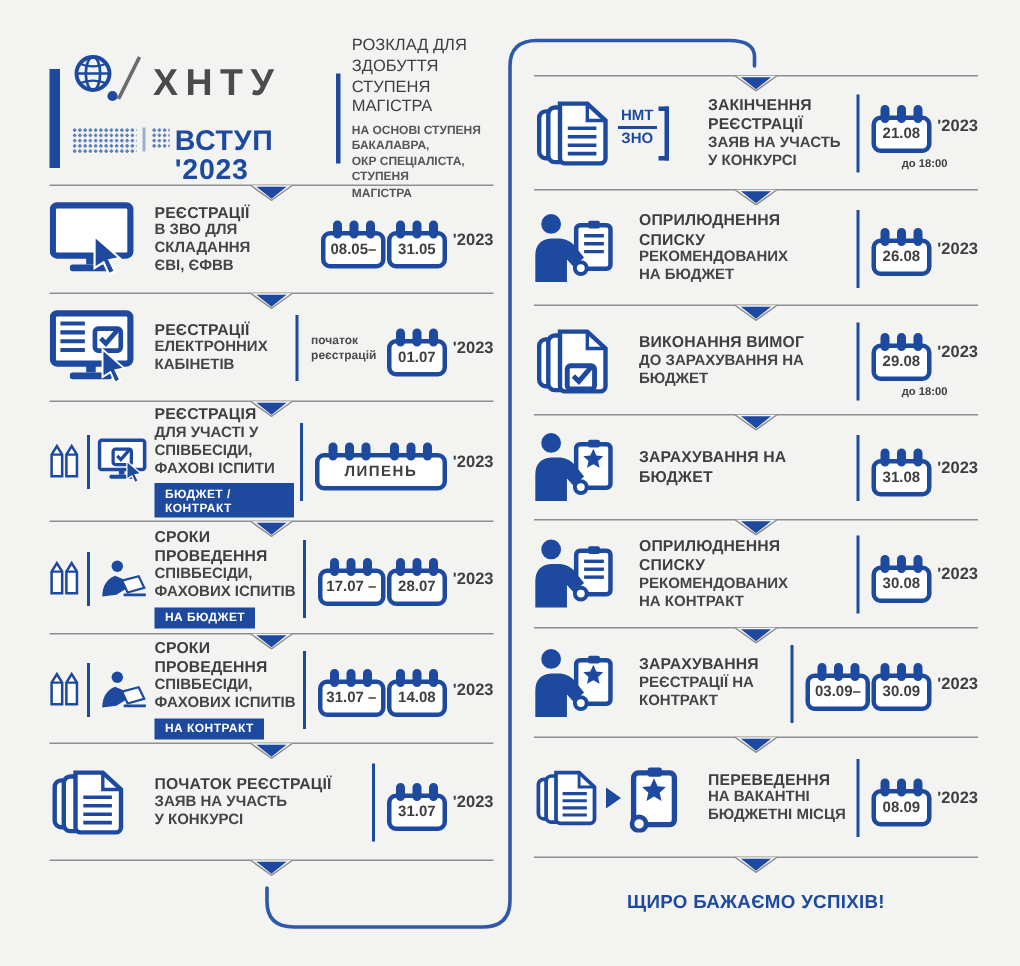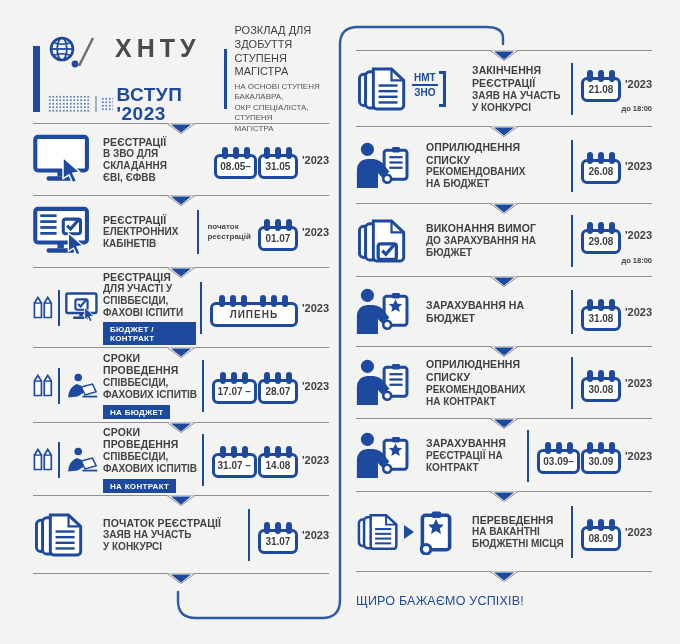--- a/index.html
+++ b/index.html
@@ -24,30 +24,30 @@
 
   
   .col{position:absolute;z-index:1;display:flex;flex-direction:column}
   .col-left{left:33px;top:40px;width:296px}
   .col-right{left:356px;top:45px;width:296px}
 
   
   .header{display:flex;align-items:center;height:78px}
   .hbar{width:7px;height:66px;background:var(--blue);flex:none}
   .logo{flex:none;width:172px;margin-left:8px}
-  .logo-top{display:flex;align-items:flex-start;gap:19px}
+  .logo-top{display:flex;align-items:flex-end;gap:6px}
   .org{font-size:25px;font-weight:900;color:#4b4b4d;letter-spacing:5px;line-height:1}
-  .logo-bottom{display:flex;align-items:center;gap:4px;margin-top:17px}
+  .logo-bottom{display:flex;align-items:flex-start;gap:4px;margin-top:17px}
   .halftone{width:50px;height:17px;background-image:radial-gradient(#3963ab 1px, transparent 1.1px);background-size:3.5px 3.5px;opacity:.8}
   .halftone.sm{width:14px;height:14px}
   .dotbar{width:2px;height:16px;background:#9fb0cd}
   .campaign{font-size:19px;font-weight:900;color:var(--blue);letter-spacing:.5px;line-height:1}
   .hdiv{width:2.5px;height:60px;background:var(--blue);margin:0 8px 0 4px;flex:none}
   .htitle{font-size:11px;font-weight:400;color:var(--dark);white-space:pre-line;line-height:1.25}
-  .hsub{font-size:8px;font-weight:400;color:#55555a;white-space:pre-line;line-height:1.3;margin-top:3px}
+  .hsub{font-size:8px;font-weight:700;color:#55555a;white-space:pre-line;line-height:1.3;margin-top:3px}
 
   
   .sep{position:relative;height:12px;flex:none}
   .sep .line{position:absolute;left:0;right:0;top:5px;height:1px;background:var(--gray)}
   .sep svg{position:absolute;left:50%;transform:translateX(-50%);top:0}
 
   
   .item{display:flex;align-items:center;flex:none}
   .icon-zone{flex:none;display:flex;align-items:center}
   .iz-l{width:66px}
@@ -57,21 +57,21 @@
   .text-zone{flex:1;padding-left:4px;min-width:0}
   .t-title{font-size:10.5px;font-weight:700;line-height:1.2;letter-spacing:.1px}
   .t-sub{font-size:10px;font-weight:600;line-height:1.2;white-space:pre-line;color:#454548}
   .badge{display:inline-block;background:var(--blue);color:#fff;font-size:8px;font-weight:800;padding:2.5px 7px;margin-top:3px;letter-spacing:.3px}
   .vdiv{flex:none;width:2px;height:44px;background:var(--blue);margin:0 8px 0 4px}
   .vdiv.tall{height:52px}
   .note{flex:none;font-size:8px;font-weight:700;color:#4b4b4d;white-space:pre-line;line-height:1.25;margin-right:7px}
 
   
   .cal-area{flex:none;display:flex;align-items:center;margin-left:auto}
-  .cal-col{display:flex;flex-direction:column;align-items:flex-end}
+  .cal-col{display:flex;flex-direction:column;align-items:center}
   .cal-row{display:flex;align-items:center}
   .cal{position:relative;margin-top:5px}
   .rings{display:flex;gap:5px;justify-content:center;margin-bottom:-5px;position:relative;z-index:2}
   .rings i{display:block;width:6px;height:12px;border:3px solid var(--blue);border-radius:5px}
   .cal-body{border:3px solid var(--blue);border-radius:6px;background:#fff;color:var(--dark);font-weight:800;font-size:10px;padding:5px 3px 4px;text-align:center;min-width:40px;line-height:1;white-space:nowrap}
   .cal-body.wide{min-width:88px;letter-spacing:1px}
   .rings.six{gap:5px}
   .rings.six i:nth-child(3){margin-right:8px}
   .cal-pair{display:flex;gap:1px}
   .year{font-weight:700;font-size:11px;color:var(--dark);margin-left:4px;flex:none}
@@ -80,21 +80,21 @@
   
   .nmt{display:flex;align-items:flex-start;margin-left:4px}
   .nmt-txt{display:flex;flex-direction:column;align-items:center}
   .nmt-txt span{font-size:10px;font-weight:900;color:var(--blue);line-height:1.3;padding:0 2px}
   .nmt-txt span:first-child{border-bottom:2px solid var(--blue)}
   .nmt-bracket{width:7px;height:36px;border:3px solid var(--blue);border-left:none;margin-left:1px}
 
   .tri-sep{flex:none;margin:0 4px}
 
   
-  .footer-msg{font-size:12.5px;font-weight:400;color:var(--blue);margin-top:16px;letter-spacing:.2px}
+  .footer-msg{text-align:center;font-size:12.5px;font-weight:700;color:var(--blue);margin-top:16px;letter-spacing:.2px}
 </style>
 </head>
 <body>
 
 <svg width="0" height="0" style="position:absolute">
   <defs>
     <g id="g-cursor">
       <polygon points="1,1 17,15 10.5,16.3 14,23.5 10.2,25.4 6.8,17.8 1,21.4" fill="#1d4a9e" stroke="#fff" stroke-width="1.4"></polygon>
     </g>
     <g id="g-monitor">

